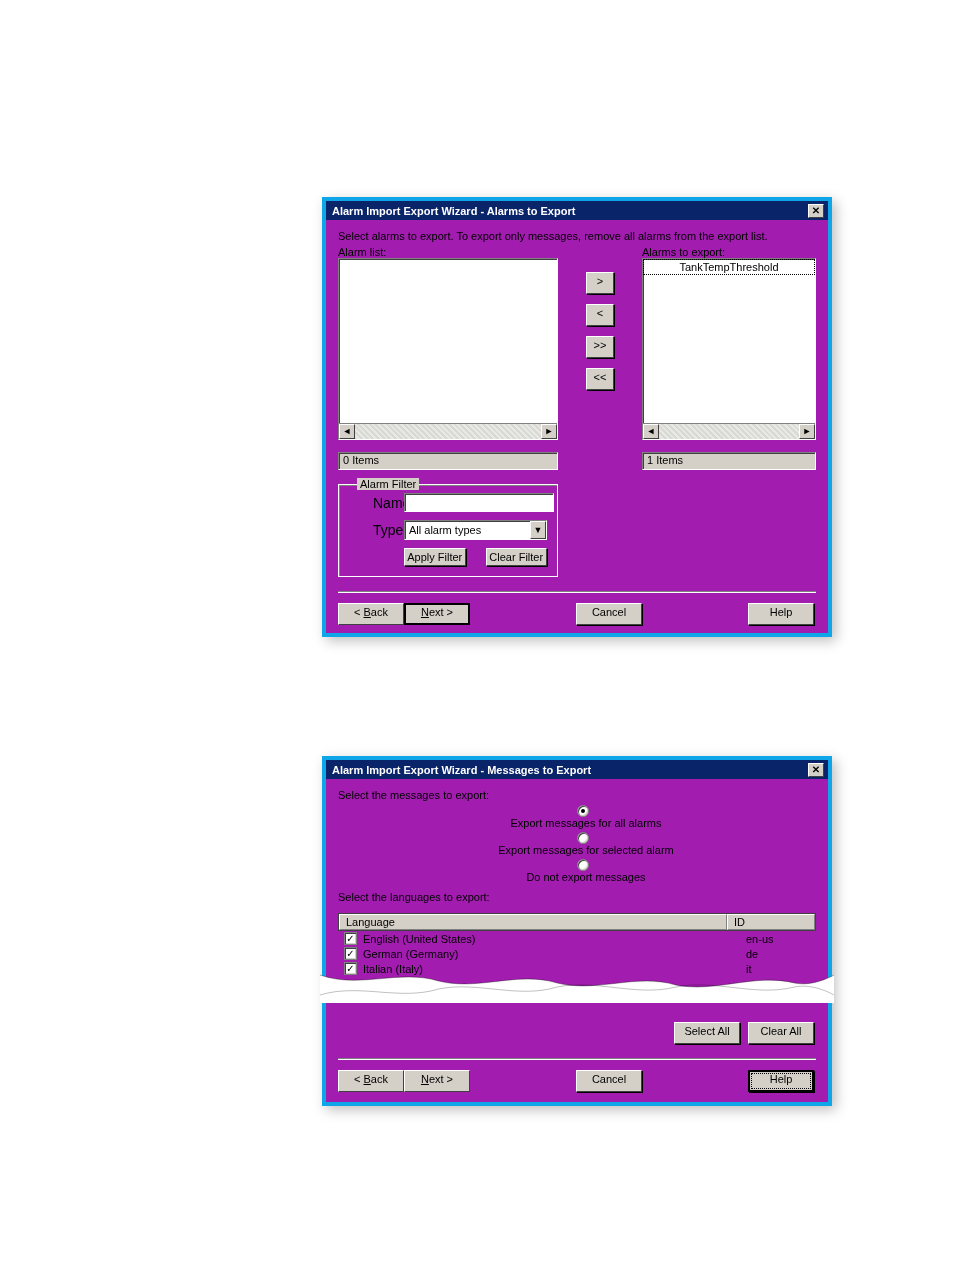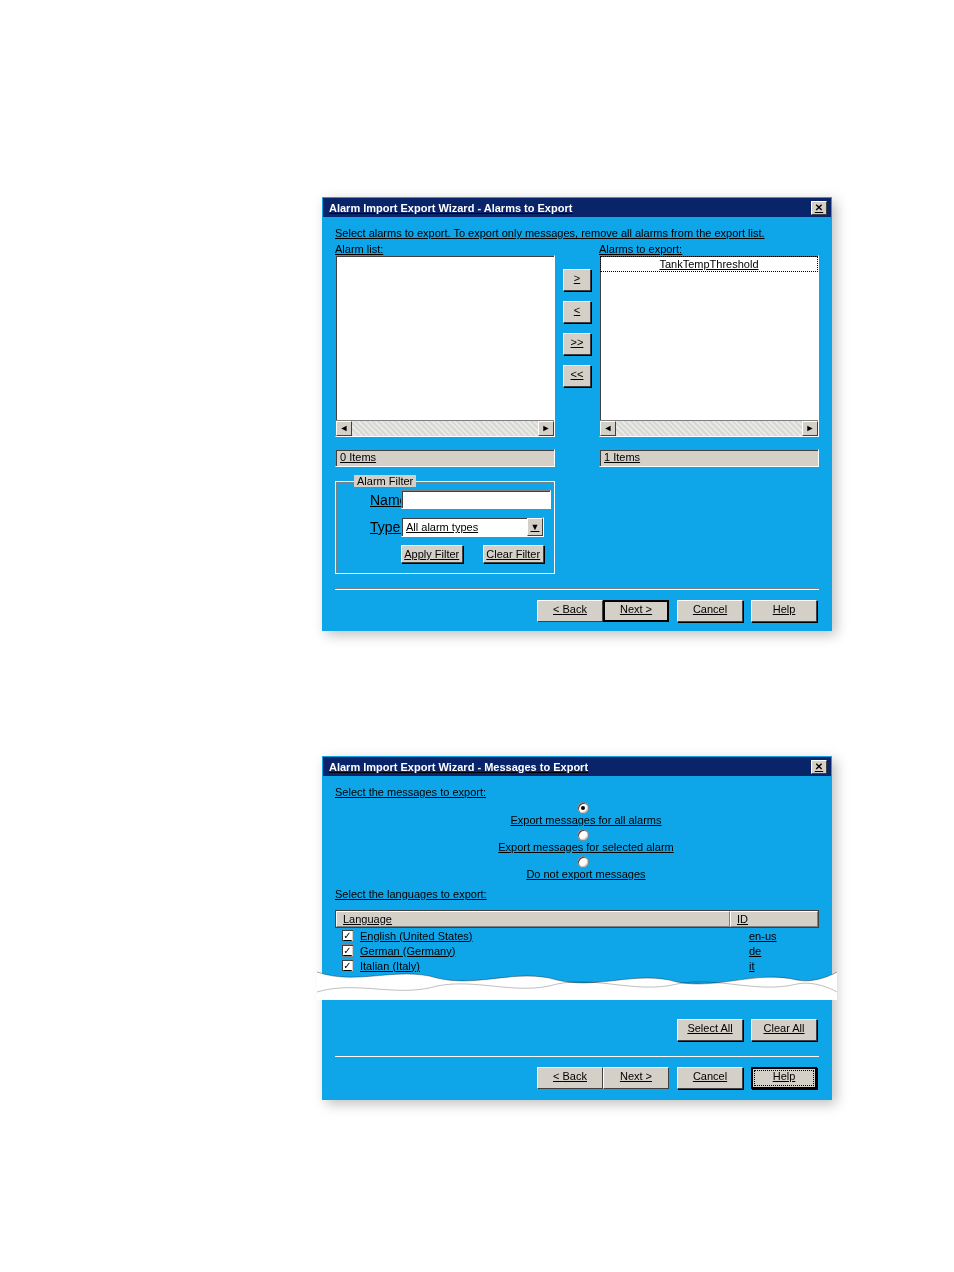--- a/index.html
+++ b/index.html
@@ -8,24 +8,23 @@
     background: #fff;
     font-family: "Tahoma", "MS Sans Serif", sans-serif;
     font-size: 11px;
     color: #000;
     width: 954px;
     height: 1272px;
     position: relative;
   }
   .dialog {
     position: absolute;
-    background: #0ea5e9;
-    border: 1px solid #0ea5e9;
+    background: #a21caf;
+    border: 4px solid #0ea5e9;
     box-shadow: 4px 4px 12px rgba(0,0,0,0.25);
-    text-decoration: underline;
   }
   .titlebar {
     background: #0a246a;
     color: #fff;
     font-weight: bold;
     font-size: 11px;
     padding: 3px 4px 3px 6px;
     display: flex;
     align-items: center;
     justify-content: space-between;
@@ -184,21 +183,21 @@
     border-bottom:1px solid #404040;
   }
   .hr {
     height:2px;
     border-top:1px solid #808080;
     border-bottom:1px solid #fff;
     margin: 14px 0 10px 0;
   }
   .wizard-btns {
     display:flex;
-    justify-content:flex-end;
+    justify-content:space-between;
     gap:8px;
     padding-right:2px;
   }
   .wizard-btns .btn { width:66px; height:22px; }
   .wizard-btns .pair { display:flex; gap:0; }
   .wizard-btns .pair .btn { box-shadow:none; }
   .wizard-btns .pair .btn:first-child{ margin-right:0; }
   .radio {
     display:flex;
     align-items:center;
@@ -286,21 +285,21 @@
 <body>
 
 <div class="dialog" style="left:322px; top:197px; width:510px;">
   <div class="titlebar">
     <span>Alarm Import Export Wizard - Alarms to Export</span>
     <span class="close-btn">✕</span>
   </div>
   <div class="body">
     <div class="instr">Select alarms to export.  To export only messages, remove all alarms from the export list.</div>
 
-    <div style="display:flex;">
+    <div style="display:flex;gap:20px;">
       <div style="width:220px;">
         <div class="label">Alarm list:</div>
         <div class="listbox" style="height:182px;">
           <div class="hscroll">
             <div class="sb-btn">◄</div>
             <div class="sb-track"></div>
             <div class="sb-btn">►</div>
           </div>
         </div>
         <div class="count-box">0 Items</div>

